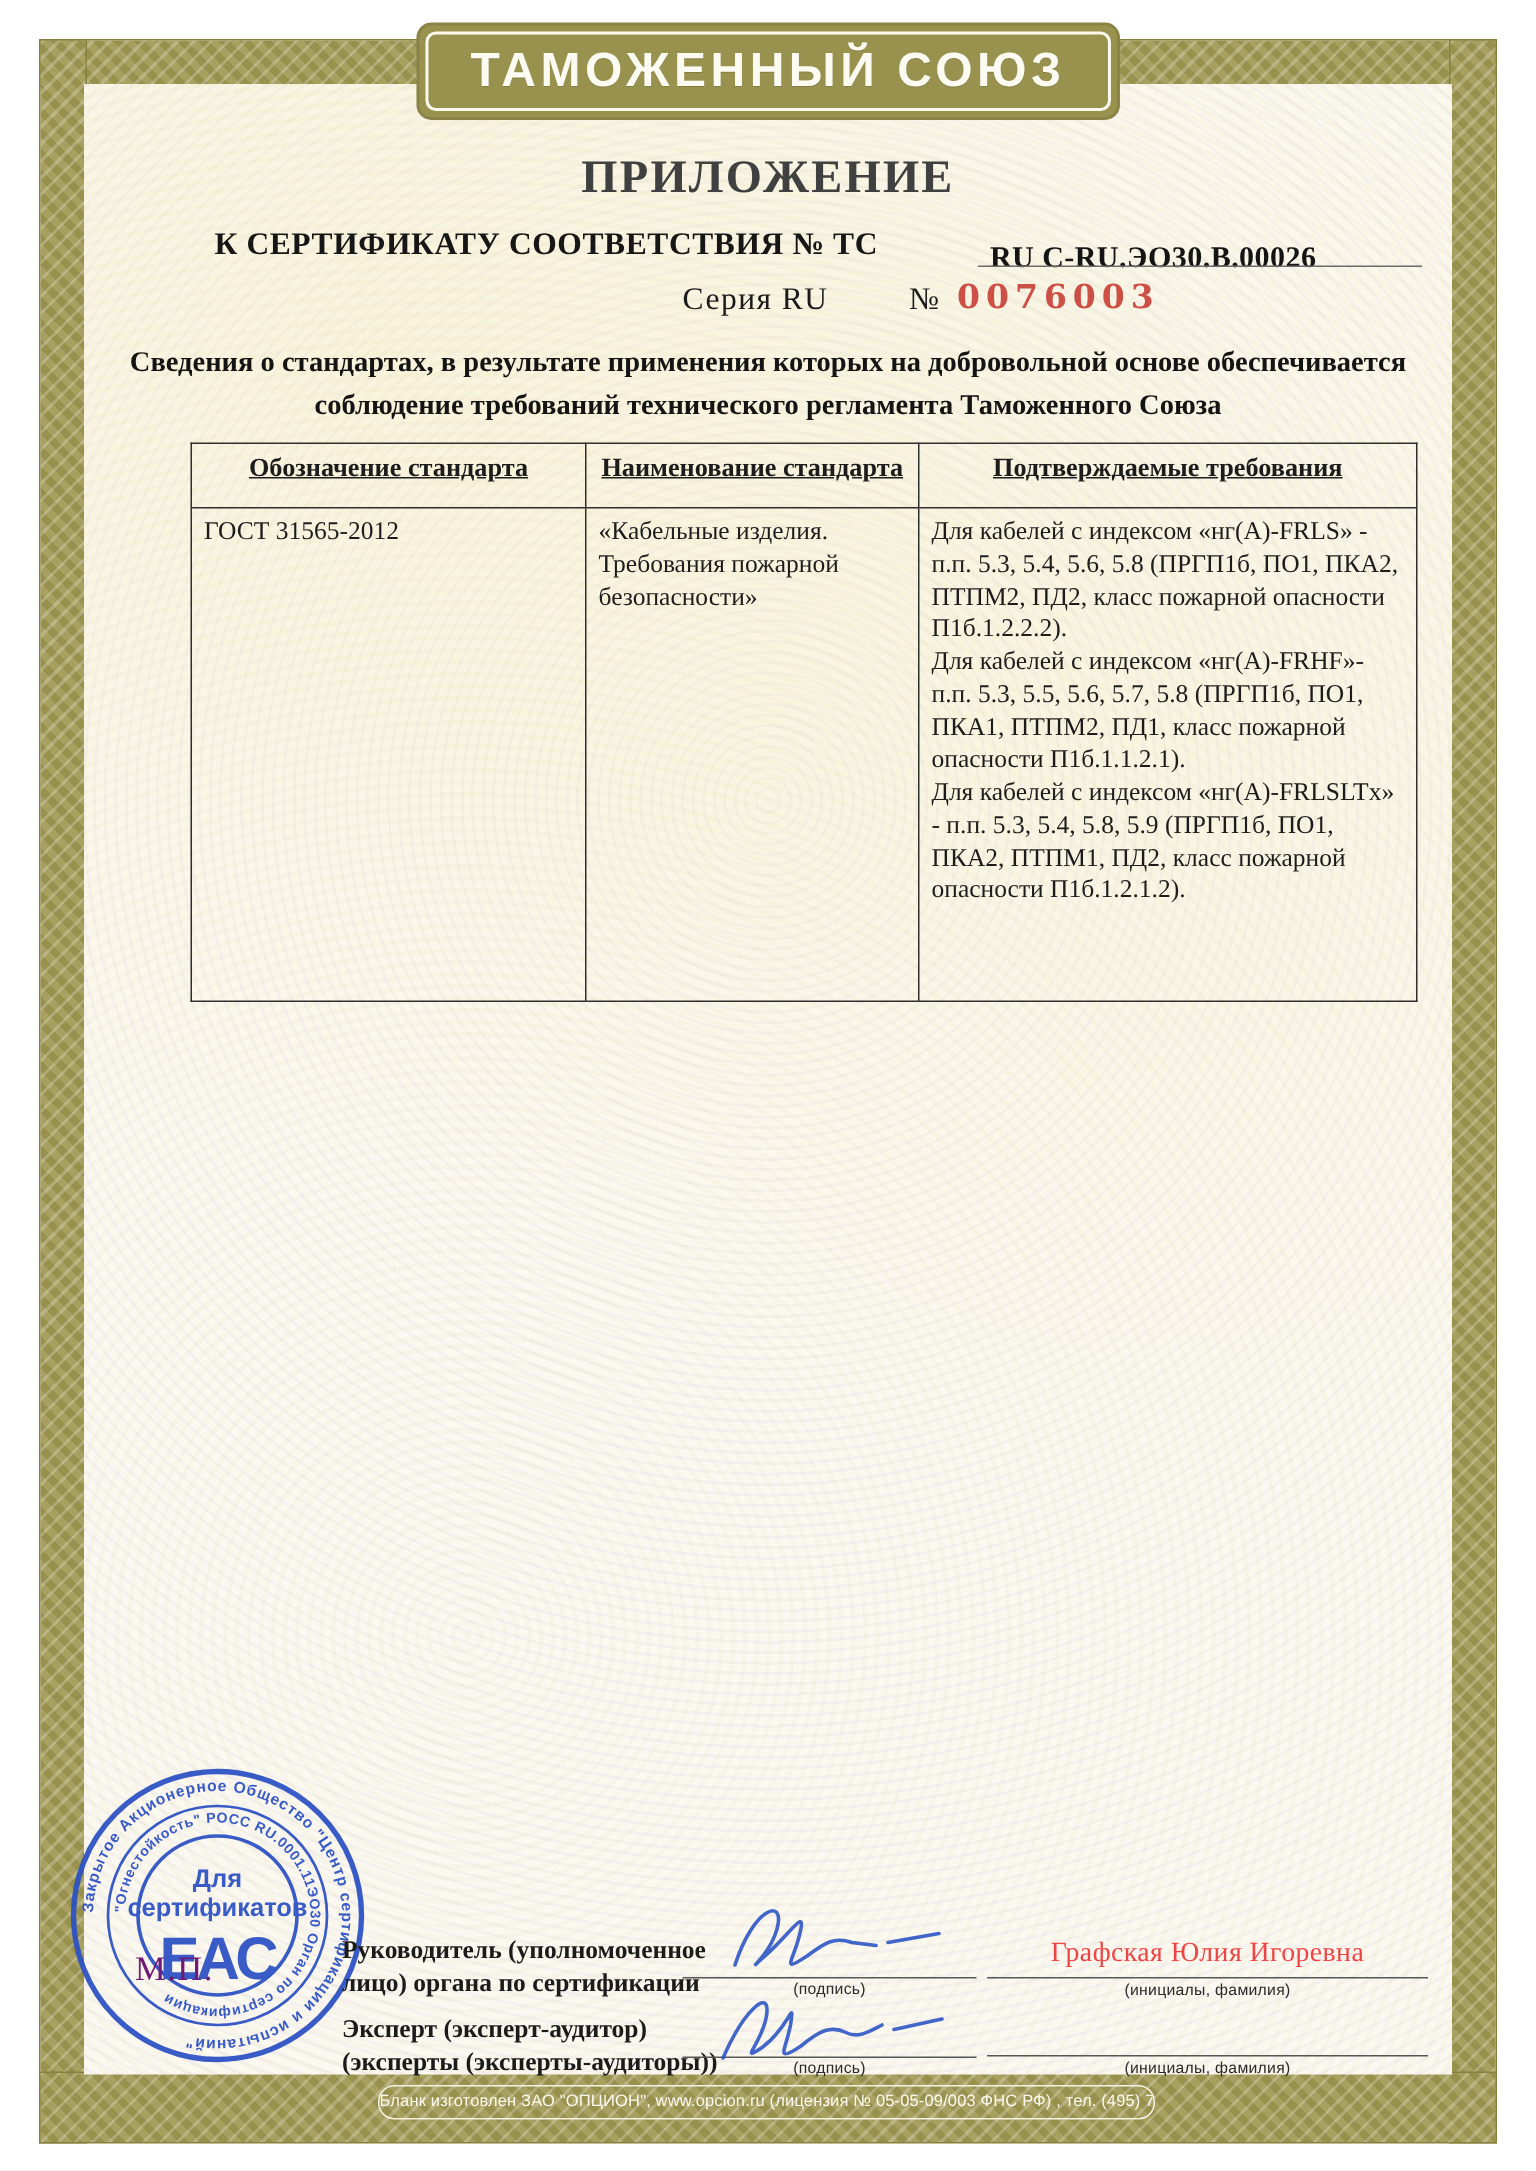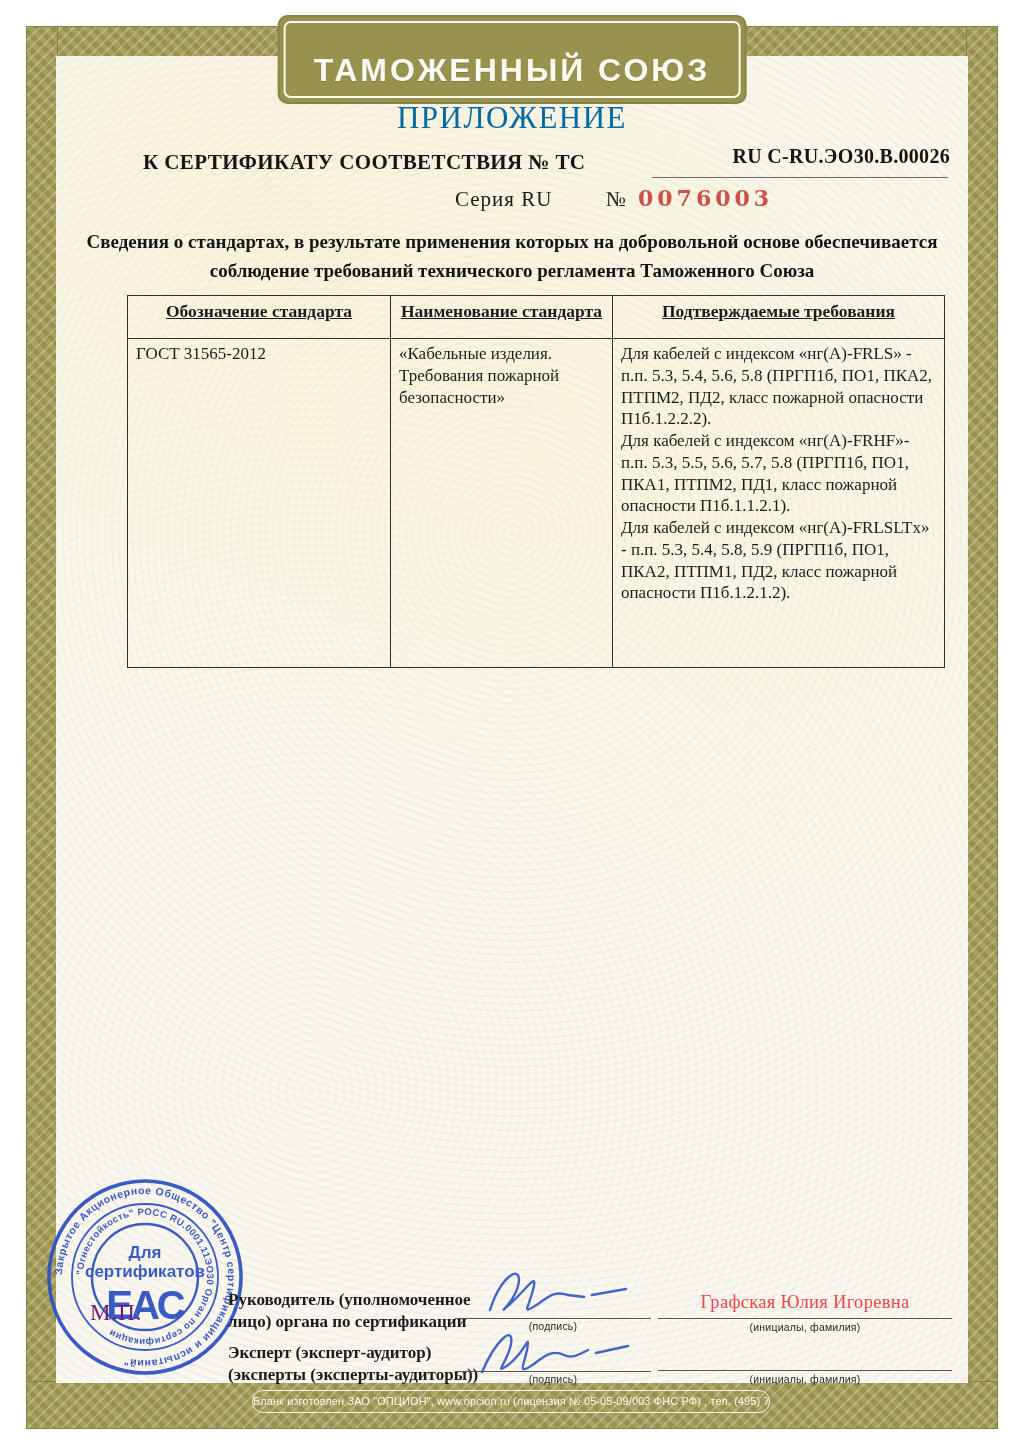--- a/index.html
+++ b/index.html
@@ -35,33 +35,32 @@
     position:absolute;top:15px;left:50%;transform:translateX(-50%);
     background:#99924f;border:2px solid #8a8347;border-radius:10px;padding:4px;z-index:5;
   }
   .banner-inner{
     border:2.5px solid #fbfaee;border-radius:7px;padding:5px 28px 7px 28px;
   }
   .banner-text{
     font-family:"Liberation Sans", sans-serif;font-weight:800;
     font-size:32px;letter-spacing:3px;color:#fcfbf2;white-space:nowrap;
     text-shadow:0 1px 0 rgba(0,0,0,0.15);
-    margin-top:24px;
   }
   
   .doc-title{
     position:absolute;top:100px;left:0;width:100%;text-align:center;
-    font-size:31px;font-weight:400;letter-spacing:1.5px;z-index:4;color:#0369a1;
+    font-size:31px;font-weight:700;letter-spacing:1.5px;z-index:4;color:#404040;
   }
   .subtitle{
     position:absolute;top:150px;left:143px;
     font-size:21px;font-weight:700;letter-spacing:0.4px;z-index:4;color:#161616;
   }
   .cert-number{
-    position:absolute;top:145px;left:660px;width:290px;text-align:right;
+    position:absolute;top:161px;left:660px;width:290px;text-align:left;
     font-size:20px;font-weight:700;letter-spacing:0.3px;z-index:4;color:#141414;
   }
   .cert-underline{
     position:absolute;top:177px;left:652px;width:296px;height:0;
     border-bottom:1.2px solid #6b6b6b;z-index:4;
   }
   .series-label{position:absolute;top:187px;left:455px;font-size:21px;z-index:4;color:#1a1a1a;letter-spacing:1px;}
   .number-sign{position:absolute;top:187px;left:606px;font-size:21px;z-index:4;color:#1a1a1a;}
   .blank-number{
     position:absolute;top:185px;left:638px;font-size:22px;font-weight:700;z-index:4;

